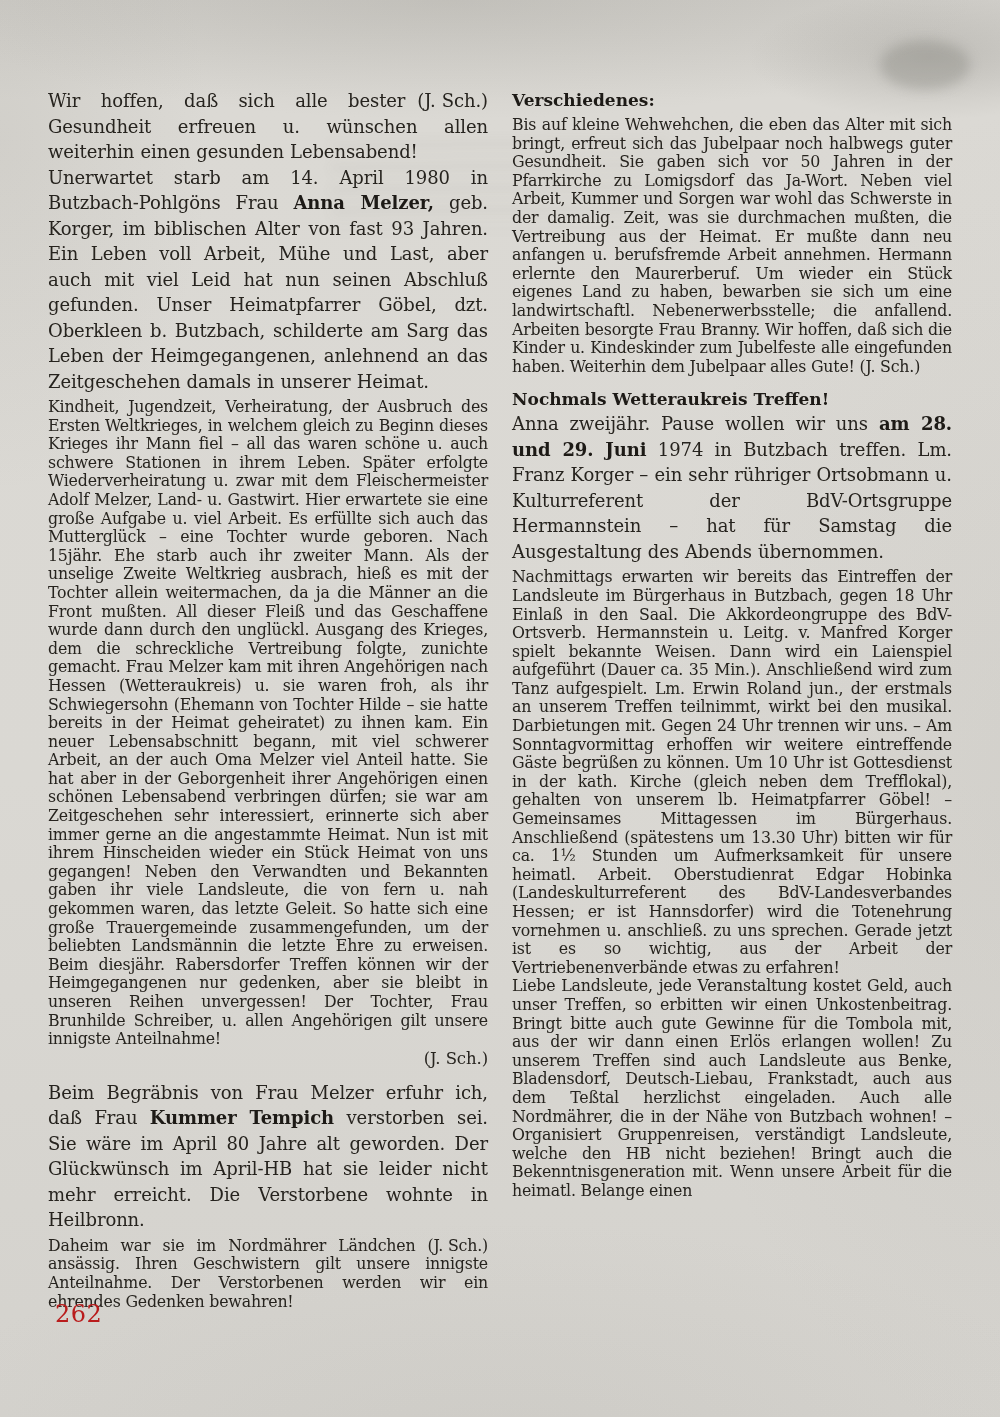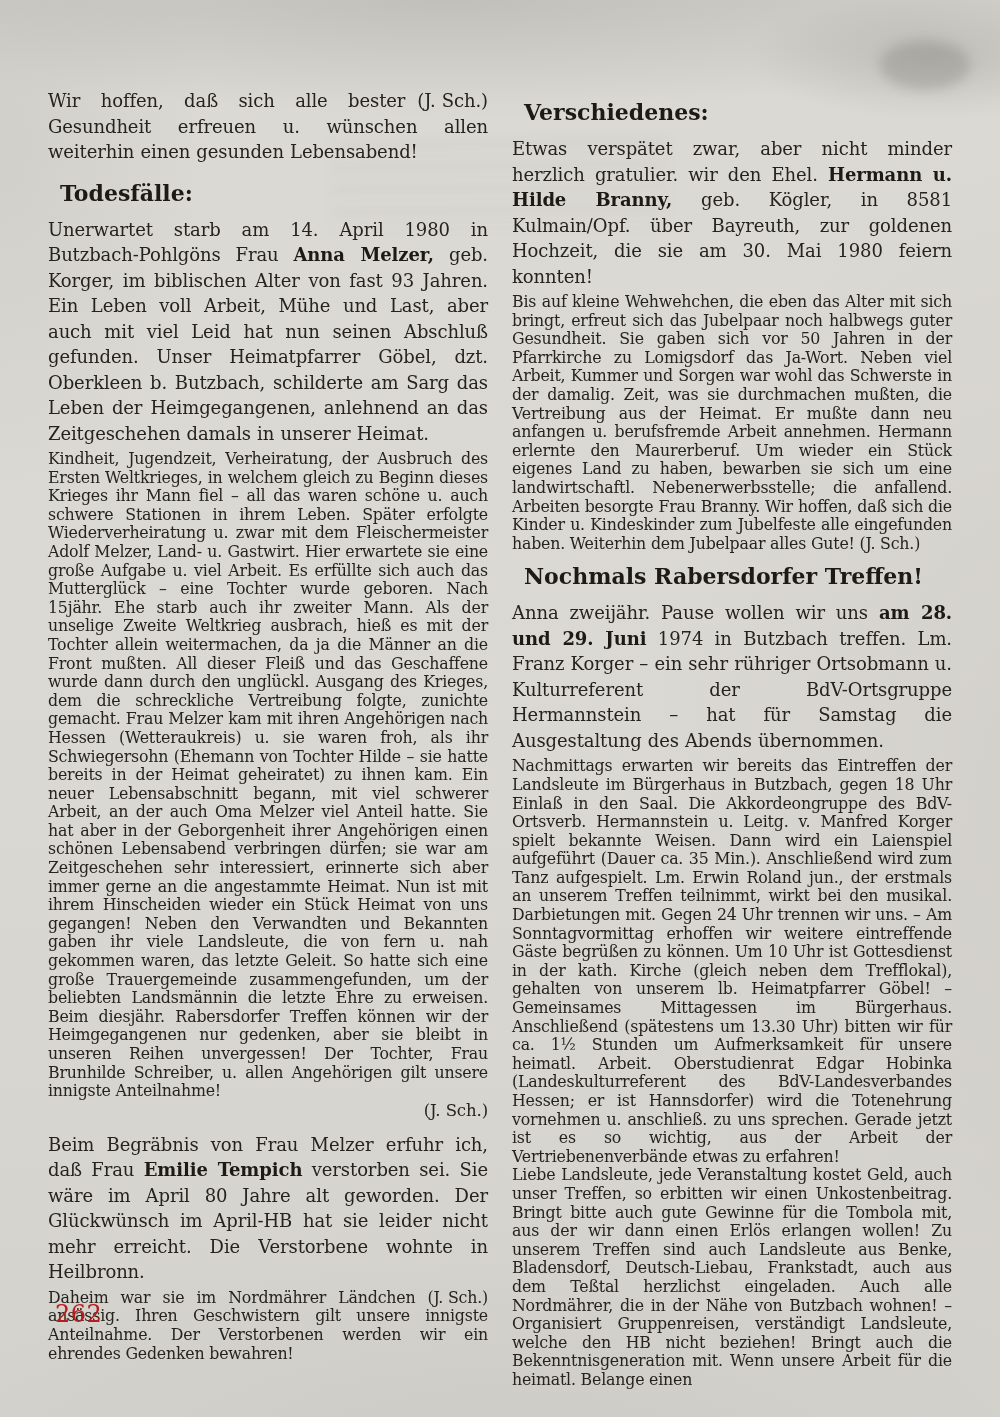--- a/index.html
+++ b/index.html
@@ -23,21 +23,21 @@
   .smudge.b{left:880px;top:40px;width:90px;height:50px;background:rgba(105,103,97,.25);border-radius:50%;}
   .columns{
     position:absolute;left:0;top:0;width:1000px;
     box-sizing:border-box;display:flex;gap:24px;
     padding:88px 48px 0 48px;
   }
   .col{width:440px;flex:0 0 440px;}
   p{margin:0;text-align:justify;}
   .lg{font-size:18px;line-height:25.5px;letter-spacing:-.1px;word-spacing:.5px;}
   .sm{font-size:15.8px;line-height:18.6px;letter-spacing:-.2px;}
-  h2{font-size:22px;line-height:24px;margin:12px;color:#1d1a16;}
+  h2{font-size:17px;line-height:24px;margin:0;color:#1d1a16;}
   .gap-lg{margin-top:16px;}
   .gap-md{margin-top:11px;}
   .gap-sm{margin-top:4px;}
   b{color:#1d1a16;}
   .sig{float:right;padding-left:12px;}
   .sig-line{text-align:right;font-size:16.5px;line-height:20px;letter-spacing:-.1px;}
   .page-number{
     position:absolute;left:55px;top:1300px;
     font-size:24px;letter-spacing:.5px;color:#b91c1c;
   }
@@ -46,42 +46,40 @@
 <body>
 
 <div class="smudge a"></div>
 <div class="smudge b"></div>
 
 <div class="columns">
 
   <div class="col">
     <p class="lg"><span class="sig">(J. Sch.)</span><span>Wir hoffen, daß sich alle bester Gesundheit erfreuen u. wünschen allen weiterhin einen gesunden Lebensabend!</span></p>
 
-    <h2 class="gap-lg">Todesfälle:</h2>
 
     <p class="lg"><span>Unerwartet starb am 14. April 1980 in Butzbach-Pohlgöns Frau </span><b>Anna Melzer,</b><span> geb. Korger, im biblischen Alter von fast 93 Jahren. Ein Leben voll Arbeit, Mühe und Last, aber auch mit viel Leid hat nun seinen Abschluß gefunden. Unser Heimatpfarrer Göbel, dzt. Oberkleen b. Butzbach, schilderte am Sarg das Leben der Heimgegangenen, anlehnend an das Zeitgeschehen damals in unserer Heimat.</span></p>
 
     <p class="sm gap-sm">Kindheit, Jugendzeit, Verheiratung, der Ausbruch des Ersten Weltkrieges, in welchem gleich zu Beginn dieses Krieges ihr Mann fiel – all das waren schöne u. auch schwere Stationen in ihrem Leben. Später erfolgte Wiederverheiratung u. zwar mit dem Fleischermeister Adolf Melzer, Land- u. Gastwirt. Hier erwartete sie eine große Aufgabe u. viel Arbeit. Es erfüllte sich auch das Mutterglück – eine Tochter wurde geboren. Nach 15jähr. Ehe starb auch ihr zweiter Mann. Als der unselige Zweite Weltkrieg ausbrach, hieß es mit der Tochter allein weitermachen, da ja die Männer an die Front mußten. All dieser Fleiß und das Geschaffene wurde dann durch den unglückl. Ausgang des Krieges, dem die schreckliche Vertreibung folgte, zunichte gemacht. Frau Melzer kam mit ihren Angehörigen nach Hessen (Wetteraukreis) u. sie waren froh, als ihr Schwiegersohn (Ehemann von Tochter Hilde – sie hatte bereits in der Heimat geheiratet) zu ihnen kam. Ein neuer Lebensabschnitt begann, mit viel schwerer Arbeit, an der auch Oma Melzer viel Anteil hatte. Sie hat aber in der Geborgenheit ihrer Angehörigen einen schönen Lebensabend verbringen dürfen; sie war am Zeitgeschehen sehr interessiert, erinnerte sich aber immer gerne an die angestammte Heimat. Nun ist mit ihrem Hinscheiden wieder ein Stück Heimat von uns gegangen! Neben den Verwandten und Bekannten gaben ihr viele Landsleute, die von fern u. nah gekommen waren, das letzte Geleit. So hatte sich eine große Trauergemeinde zusammengefunden, um der beliebten Landsmännin die letzte Ehre zu erweisen. Beim diesjähr. Rabersdorfer Treffen können wir der Heimgegangenen nur gedenken, aber sie bleibt in unseren Reihen unvergessen! Der Tochter, Frau Brunhilde Schreiber, u. allen Angehörigen gilt unsere innigste Anteilnahme!</p>
 
     <div class="sig-line">(J. Sch.)</div>
 
-    <p class="lg gap-md"><span>Beim Begräbnis von Frau Melzer erfuhr ich, daß Frau </span><b>Emilie Tempich</b><span> verstorben sei. Sie wäre im April 80 Jahre alt geworden. Der Glückwünsch im April-HB hat sie leider nicht mehr erreicht. Die Verstorbene wohnte in Heilbronn.</span></p>
+    <p class="lg gap-md"><span>Beim Begräbnis von Frau Melzer erfuhr ich, daß Frau </span><b>Kummer Tempich</b><span> verstorben sei. Sie wäre im April 80 Jahre alt geworden. Der Glückwünsch im April-HB hat sie leider nicht mehr erreicht. Die Verstorbene wohnte in Heilbronn.</span></p>
 
     <p class="sm gap-sm"><span class="sig">(J. Sch.)</span><span>Daheim war sie im Nordmährer Ländchen ansässig. Ihren Geschwistern gilt unsere innigste Anteilnahme. Der Verstorbenen werden wir ein ehrendes Gedenken bewahren!</span></p>
   </div>
 
   <div class="col">
     <h2>Verschiedenes:</h2>
 
-    <p class="lg"><span>Etwas verspätet zwar, aber nicht minder herzlich gratulier. wir den Ehel. </span><b>Hermann u. Hilde Branny,</b><span> geb. Kögler, in 8581 Kulmain/Opf. über Bayreuth, zur goldenen Hochzeit, die sie am 30. Mai 1980 feiern konnten!</span></p>
 
     <p class="sm gap-sm"><span>Bis auf kleine Wehwehchen, die eben das Alter mit sich bringt, erfreut sich das Jubelpaar noch halbwegs guter Gesundheit. Sie gaben sich vor 50 Jahren in der Pfarrkirche zu Lomigsdorf das Ja-Wort. Neben viel Arbeit, Kummer und Sorgen war wohl das Schwerste in der damalig. Zeit, was sie durchmachen mußten, die Vertreibung aus der Heimat. Er mußte dann neu anfangen u. berufsfremde Arbeit annehmen. Hermann erlernte den Maurerberuf. Um wieder ein Stück eigenes Land zu haben, bewarben sie sich um eine landwirtschaftl. Nebenerwerbsstelle; die anfallend. Arbeiten besorgte Frau Branny. Wir hoffen, daß sich die Kinder u. Kindeskinder zum Jubelfeste alle eingefunden haben. Weiterhin dem Jubelpaar alles Gute!</span>
       <span>(J. Sch.)</span></p>
 
-    <h2 class="gap-md">Nochmals Rabersdorfer Treffen!</h2>
+    <h2 class="gap-md">Nochmals Wetteraukreis Treffen!</h2>
 
     <p class="lg"><span>Anna zweijähr. Pause wollen wir uns </span><b>am 28. und 29. Juni</b><span> 1974 in Butzbach treffen. Lm. Franz Korger – ein sehr rühriger Ortsobmann u. Kulturreferent der BdV-Ortsgruppe Hermannstein – hat für Samstag die Ausgestaltung des Abends übernommen.</span></p>
 
     <p class="sm gap-sm">Nachmittags erwarten wir bereits das Eintreffen der Landsleute im Bürgerhaus in Butzbach, gegen 18 Uhr Einlaß in den Saal. Die Akkordeongruppe des BdV-Ortsverb. Hermannstein u. Leitg. v. Manfred Korger spielt bekannte Weisen. Dann wird ein Laienspiel aufgeführt (Dauer ca. 35 Min.). Anschließend wird zum Tanz aufgespielt. Lm. Erwin Roland jun., der erstmals an unserem Treffen teilnimmt, wirkt bei den musikal. Darbietungen mit. Gegen 24 Uhr trennen wir uns. – Am Sonntagvormittag erhoffen wir weitere eintreffende Gäste begrüßen zu können. Um 10 Uhr ist Gottesdienst in der kath. Kirche (gleich neben dem Trefflokal), gehalten von unserem lb. Heimatpfarrer Göbel! – Gemeinsames Mittagessen im Bürgerhaus. Anschließend (spätestens um 13.30 Uhr) bitten wir für ca. 1½ Stunden um Aufmerksamkeit für unsere heimatl. Arbeit. Oberstudienrat Edgar Hobinka (Landeskulturreferent des BdV-Landesverbandes Hessen; er ist Hannsdorfer) wird die Totenehrung vornehmen u. anschließ. zu uns sprechen. Gerade jetzt ist es so wichtig, aus der Arbeit der Vertriebenenverbände etwas zu erfahren!</p>
 
     <p class="sm">Liebe Landsleute, jede Veranstaltung kostet Geld, auch unser Treffen, so erbitten wir einen Unkostenbeitrag. Bringt bitte auch gute Gewinne für die Tombola mit, aus der wir dann einen Erlös erlangen wollen! Zu unserem Treffen sind auch Landsleute aus Benke, Bladensdorf, Deutsch-Liebau, Frankstadt, auch aus dem Teßtal herzlichst eingeladen. Auch alle Nordmährer, die in der Nähe von Butzbach wohnen! – Organisiert Gruppenreisen, verständigt Landsleute, welche den HB nicht beziehen! Bringt auch die Bekenntnisgeneration mit. Wenn unsere Arbeit für die heimatl. Belange einen</p>
   </div>
 
 </div>
 

